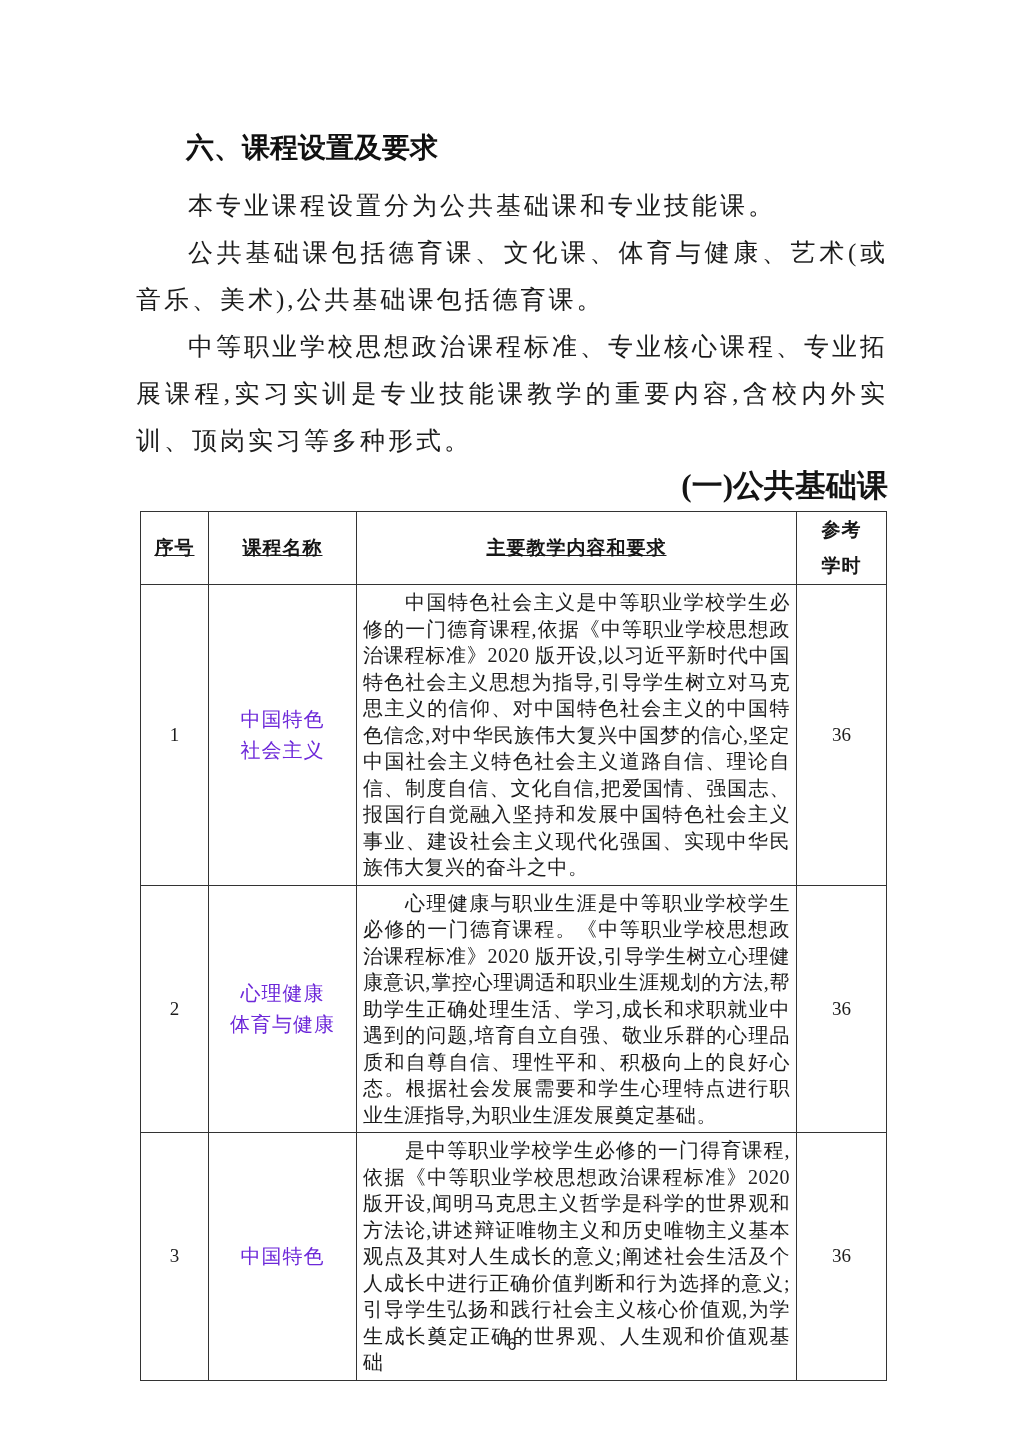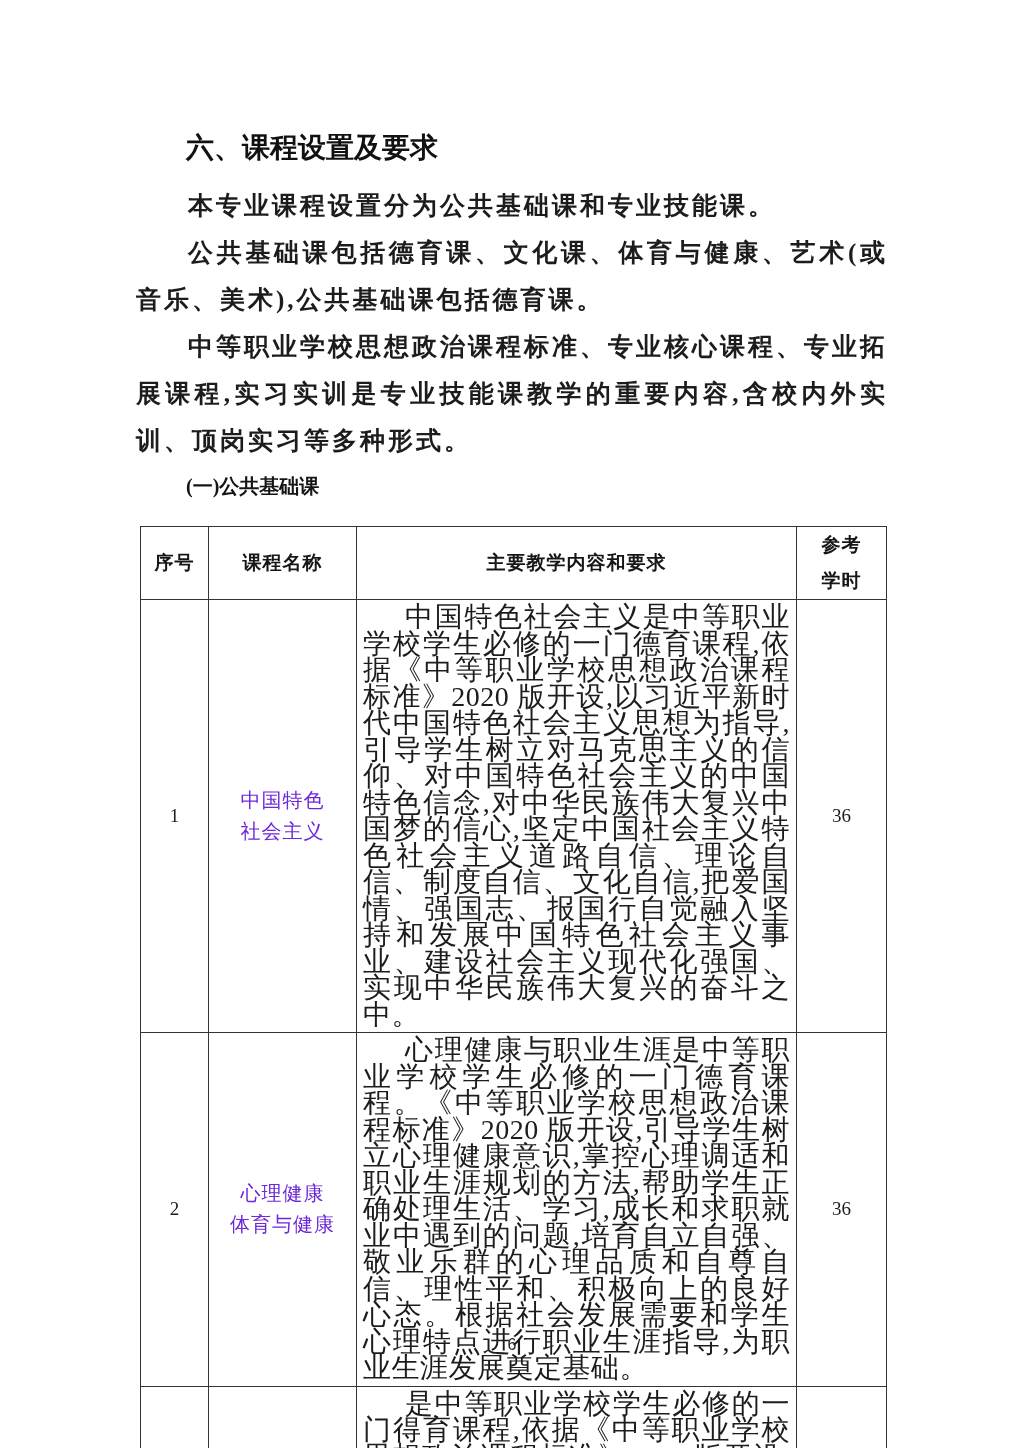--- a/index.html
+++ b/index.html
@@ -32,46 +32,46 @@
     line-height: 36px;
     color: #111111;
   }
   .body-para {
     font-size: 25px;
     line-height: 47px;
     letter-spacing: 3px;
     text-align: justify;
     text-justify: inter-character;
     text-indent: 52px;
-    font-weight: bold;
   }
   .subsection-title {
     margin-top: 4px;
-    margin-bottom: 22px;
+    margin-bottom: 7px;
     padding-left: 50px;
-    font-size: 20px;
+    font-size: 31px;
     line-height: 36px;
     font-weight: bold;
     color: #141414;
+    text-align: right;
   }
   table.course-table {
     width: 746px;
     margin-left: 4px;
     border-collapse: collapse;
     table-layout: fixed;
   }
   .course-table col.c1 { width: 68px; }
   .course-table col.c2 { width: 148px; }
   .course-table col.c3 { width: 440px; }
   .course-table col.c4 { width: 90px; }
   .course-table th, .course-table td {
     border: 1px solid #333333;
     vertical-align: middle;
   }
-  .course-table thead tr { height: 70px; }
+  .course-table thead tr { height: 70px; text-decoration: underline; }
   .course-table th {
     font-size: 19px;
     font-weight: bold;
     text-align: center;
     letter-spacing: 1px;
     color: #161616;
   }
   .hours-head-wrap {
     display: inline-block;
     width: 46px;
@@ -89,21 +89,21 @@
   td.cell-name {
     text-align: center;
     font-size: 20px;
     line-height: 31px;
     letter-spacing: 1px;
     color: #6d28d9;
   }
   td.cell-content {
     vertical-align: top;
     padding: 4px 6px 4px 6px;
-    font-size: 28px;
+    font-size: 20px;
     line-height: 26.5px;
     letter-spacing: 0.5px;
     text-align: justify;
     text-justify: inter-character;
     text-indent: 42px;
     color: #1c1c1c;
   }
   .page-number {
     position: absolute;
     top: 1336px;

